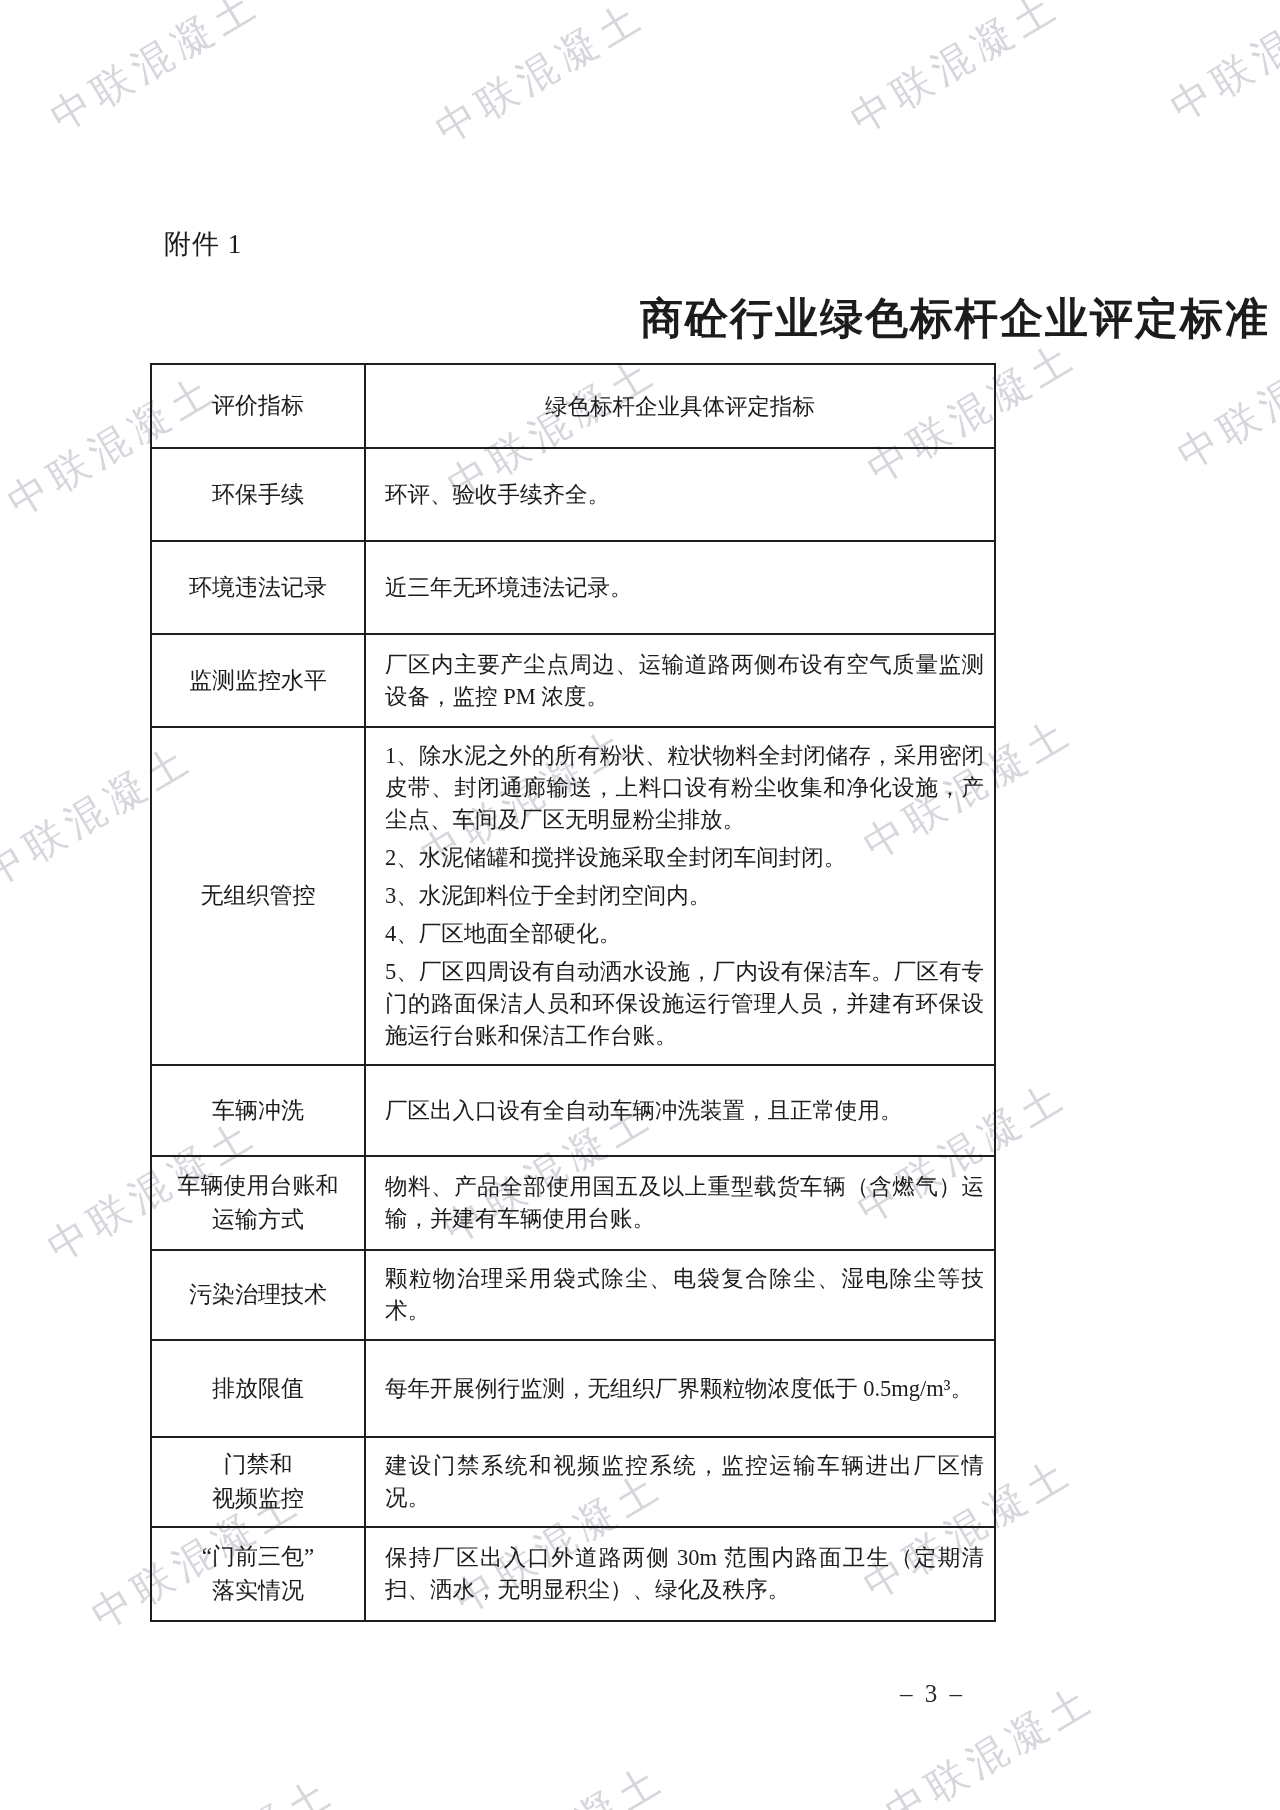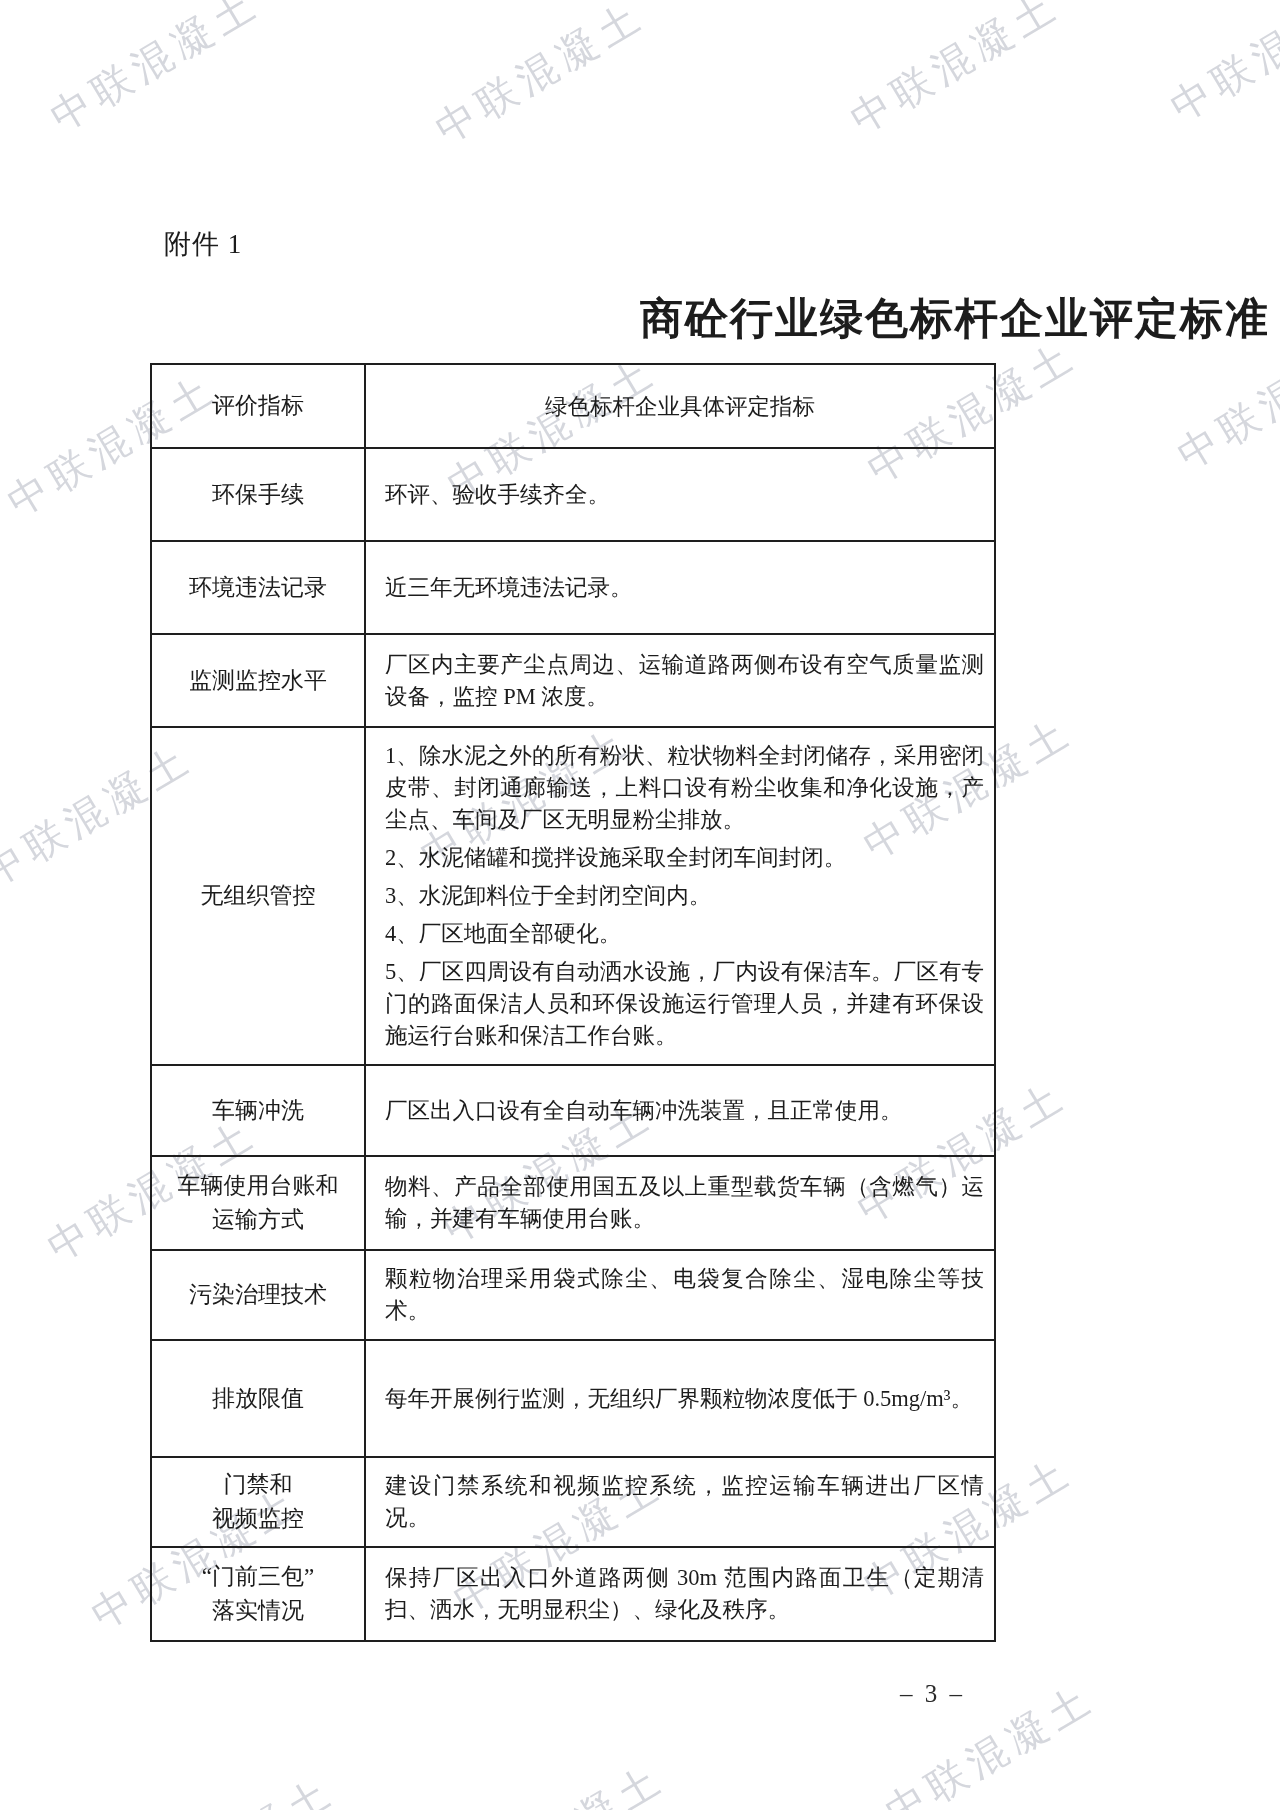--- a/index.html
+++ b/index.html
@@ -172,21 +172,21 @@
             </td>
           </tr>
           <tr style="height: 90px;">
             <td class="ind">
               <div>污染治理技术</div>
             </td>
             <td class="crit">
               <div class="para">颗粒物治理采用袋式除尘、电袋复合除尘、湿电除尘等技术。</div>
             </td>
           </tr>
-          <tr style="height: 117px;">
+          <tr style="height: 97px;">
             <td class="ind">
               <div>排放限值</div>
             </td>
             <td class="crit">
               <div class="para">每年开展例行监测，无组织厂界颗粒物浓度低于 0.5mg/m³。</div>
             </td>
           </tr>
           <tr style="height: 72px;">
             <td class="ind">
               <div>门禁和</div>

